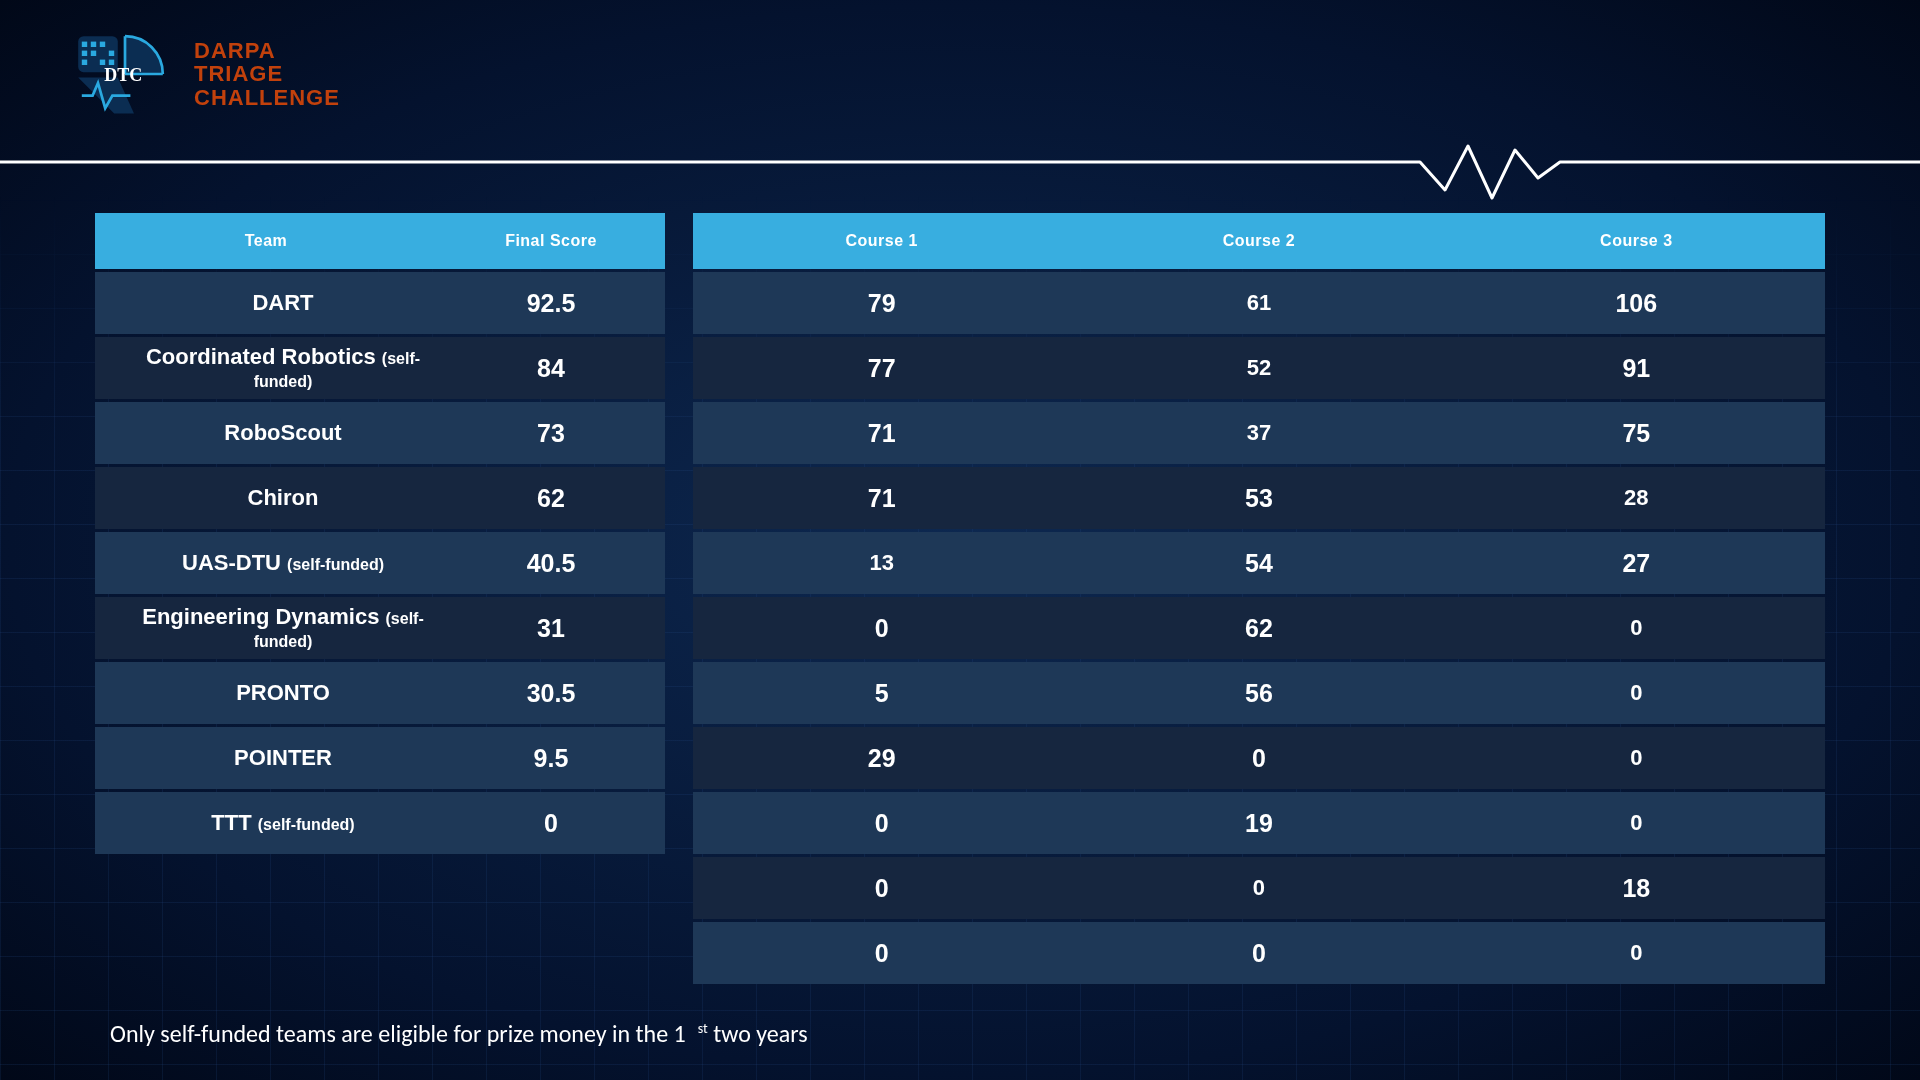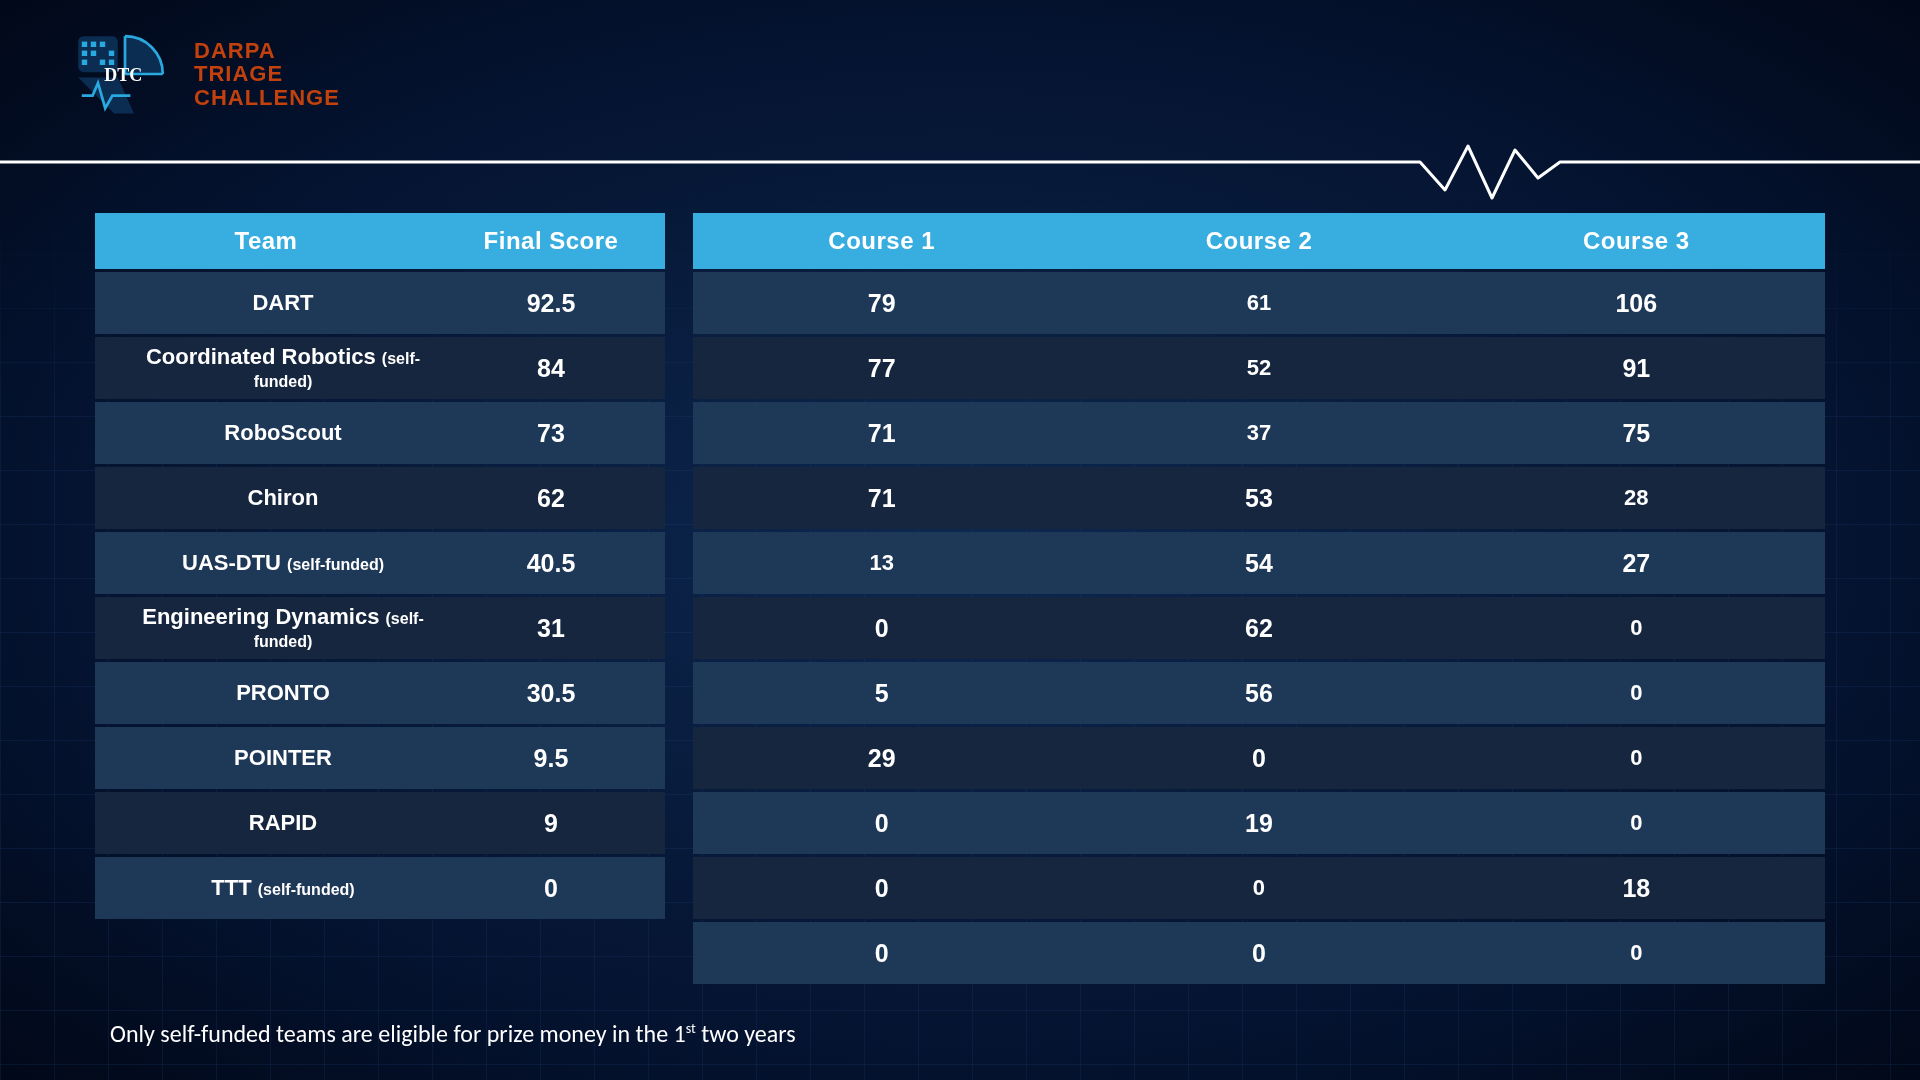--- a/index.html
+++ b/index.html
@@ -56,21 +56,21 @@
     display:flex;
     gap:28px;
   }
   table { border-collapse:separate; border-spacing:0 3px; width:100%; }
   .tbl-left { width:570px; flex:0 0 570px; }
   .tbl-right { flex:1; }
   th {
     background:#38aee0;
     color:#fff;
     font-weight:900;
-    font-size:24px;
+    font-size:16px;
     height:56px;
     text-align:center;
     letter-spacing:0.5px;
   }
   .tbl-left th:first-child { width:60%; }
   td {
     height:62px;
     vertical-align:middle;
     font-weight:900;
   }
@@ -91,21 +91,21 @@
   .footnotes {
     position:absolute;
     left:110px;
     bottom:30px;
     z-index:2;
     font-family: Calibri, Arial, sans-serif;
     font-weight:400;
     font-size:24px;
     line-height:1.35;
   }
-  .footnotes sup { font-size:14px; }
+  .footnotes sup { font-size:14px;margin-left:12px; }
 </style>
 </head>
 <body>
 
 <div class="grid-bg"></div>
 
 <div class="header">
   <div class="logo-block">
     <div class="logo-mark">
       <svg viewBox="0 0 120 100" width="110" height="90">
@@ -179,24 +179,20 @@
             <td class="score-cell">31</td>
           </tr>
           <tr class="row-odd">
             <td class="team-cell">PRONTO</td>
             <td class="score-cell">30.5</td>
           </tr>
           <tr class="row-odd">
             <td class="team-cell">POINTER</td>
             <td class="score-cell">9.5</td>
           </tr>
-          <tr class="row-even">
-            <td class="team-cell">RAPID</td>
-            <td class="score-cell">9</td>
-          </tr>
           <tr class="row-odd">
             <td class="team-cell">TTT <span class="sf">(self-funded)</span></td>
             <td class="score-cell">0</td>
           </tr>
         </tbody>
     </table>
   </div>
   <div class="tbl-right">
     <table>
       <thead>

